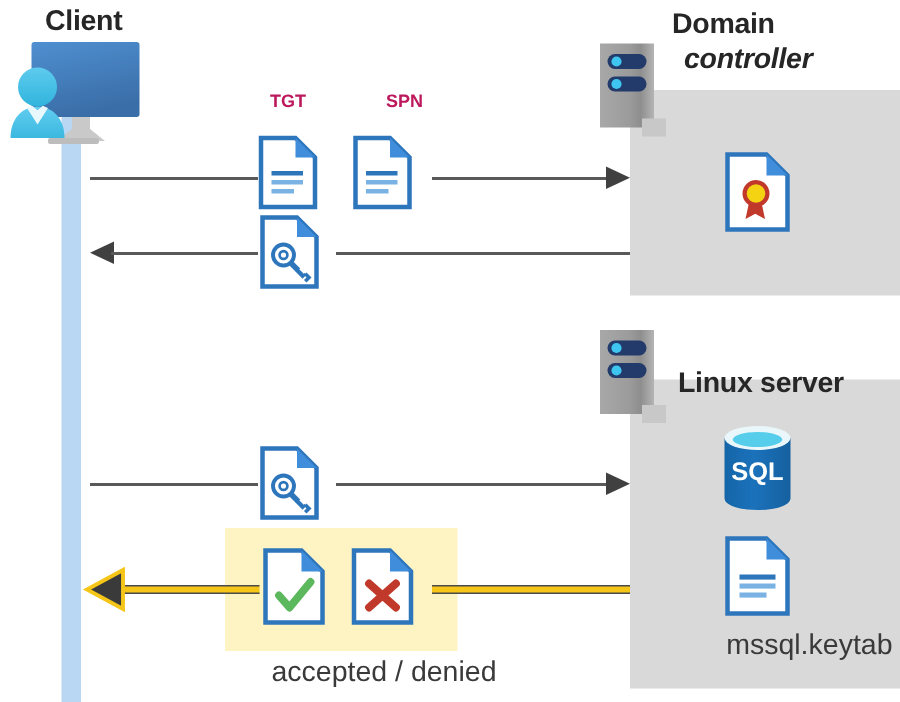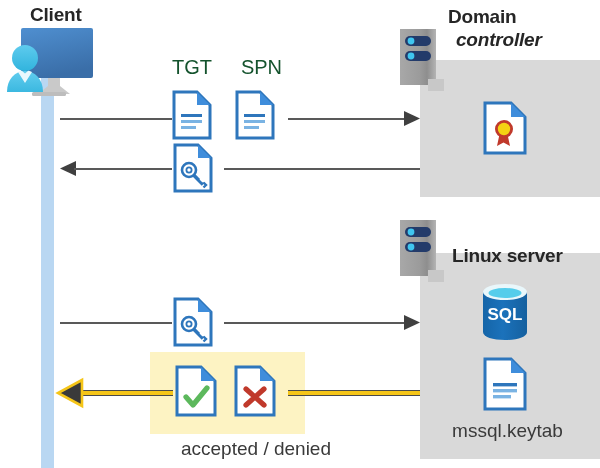--- a/index.html
+++ b/index.html
@@ -26,23 +26,24 @@
     font-size: 19px;
     line-height: 23px;
     letter-spacing: -0.2px;
   }
   .label-plain {
     color: #3a3a3a;
     font-size: 19px;
     line-height: 22px;
   }
   .label-small {
-    color: #14532d;
-    font-size: 20px;
+    color: #be185d;
+    font-size: 12px;
     line-height: 21px;
+    font-weight: bold;
   }
 
   
   .lifeline {
     background: #b9d7f2;
   }
 
   
   .zone-box {
     background: #d9d9d9;
@@ -174,21 +175,21 @@
   <div class="abs" style="left:483px; top:357px; width:44px; height:54px;">
     <svg width="44" height="54" viewBox="0 0 44 54">
       <path d="M2 2 h26 l14 14 v36 h-40 z" fill="#ffffff" stroke="#2e76bc" stroke-width="3"></path>
       <path d="M28 2 l14 14 h-14 z" fill="#3f8ddb"></path>
       <rect x="10" y="26" width="24" height="3.4" fill="#2e76bc"></rect>
       <rect x="10" y="32" width="24" height="3.4" fill="#7ab3e3"></rect>
       <rect x="10" y="38" width="18" height="3.4" fill="#7ab3e3"></rect>
     </svg>
   </div>
 
-  <div class="abs label-plain" style="left:420px; top:420px; width:175px; text-align:center;">mssql.keytab</div>
+  <div class="abs label-plain" style="left:420px; top:420px; width:175px; text-align:right;">mssql.keytab</div>
 
   <div class="abs wire" style="left:60px; top:118px; width:112px;"></div>
   <div class="abs wire" style="left:288px; top:118px; width:122px;"></div>
   <div class="abs" style="left:404px; top:111px; width:16px; height:15px;">
     <svg width="16" height="15" viewBox="0 0 16 15">
       <path d="M0 0 L16 7.5 L0 15 z" fill="#404040"></path>
     </svg>
   </div>
 
   <div class="abs label-small" style="left:168px; top:57px; width:48px; text-align:center;">TGT</div>

